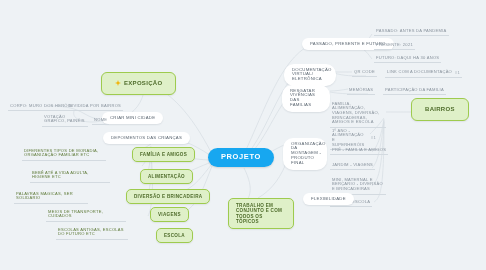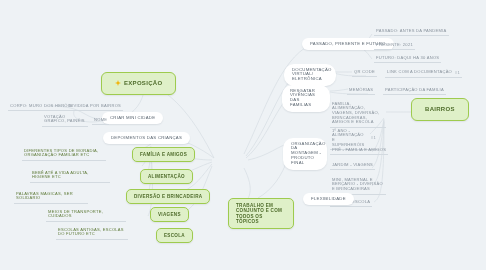--- a/index.html
+++ b/index.html
@@ -94,20 +94,23 @@
       <path d="M384 118 C 378 126, 374 130, 370 134"></path>
       <path d="M384 119 C 380 142, 376 148, 372 152"></path>
       <path d="M384 120 C 380 156, 376 164, 372 168"></path>
       <path d="M384 121 C 382 172, 378 180, 372 186"></path>
       <path d="M384 122 C 384 192, 380 198, 374 202"></path>
 
       <path d="M288 158 C 282 176, 272 190, 258 198"></path>
     </g>
   </svg>
 
+  <div class="node central" style="left:208px;top:148px;">
+    <span class="lbl">PROJETO</span>
+  </div>
 
   <div class="node gbox big" style="left:101px;top:72px;">
     <span class="exp-icon">
       <svg viewBox="0 0 10 10" width="6" height="6">
         <path d="M5 0 L6.2 3.6 L10 4.9 L6.2 6.2 L5 10 L3.8 6.2 L0 4.9 L3.8 3.6 Z" fill="#f2b100"></path>
       </svg>
     </span>
     <span class="lbl">EXPOSIÇÃO</span>
   </div>
 

